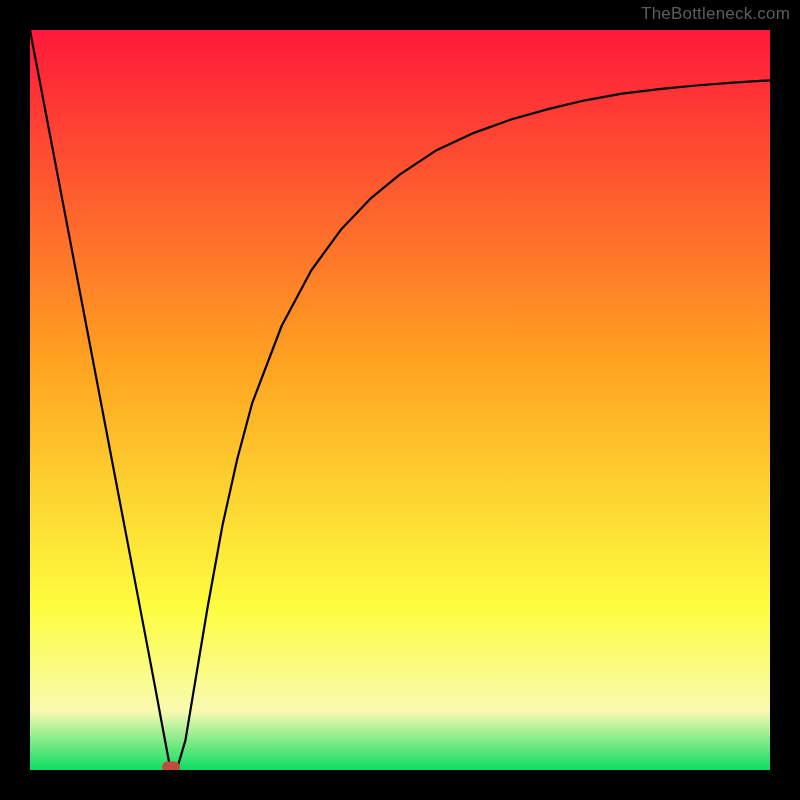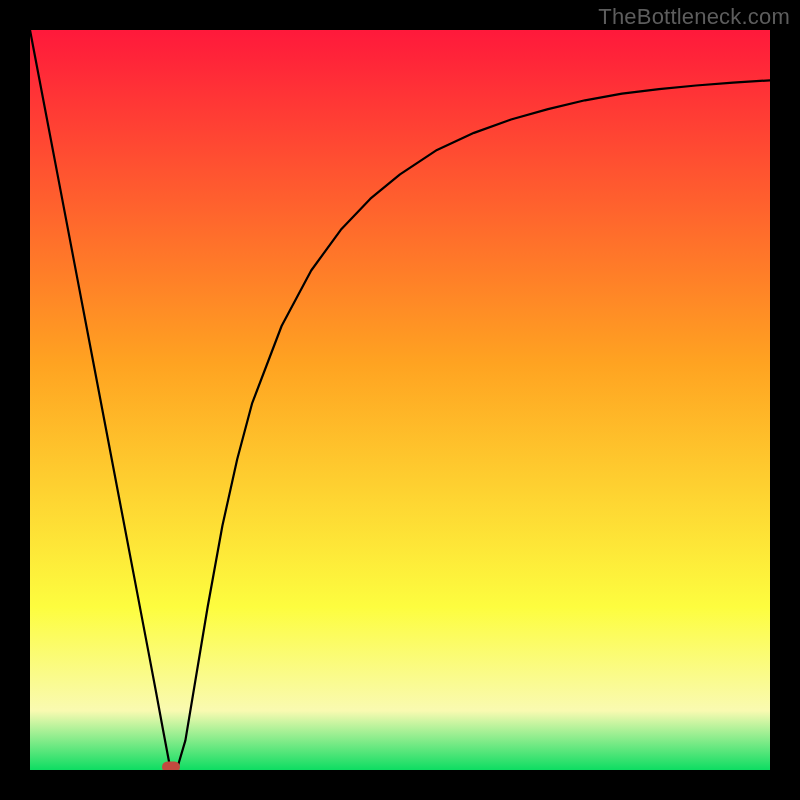--- a/index.html
+++ b/index.html
@@ -28,21 +28,21 @@
   .plot svg {
     display: block;
     width: 100%;
     height: 100%;
   }
   .watermark {
     position: absolute;
     top: 4px;
     right: 10px;
     color: #5d5d5d;
-    font-size: 22px;
+    font-size: 17px;
     font-weight: 500;
     letter-spacing: 0.2px;
     user-select: none;
   }
   .marker {
     position: absolute;
     width: 18px;
     height: 11px;
     border-radius: 6px;
     background: #c24a3f;

